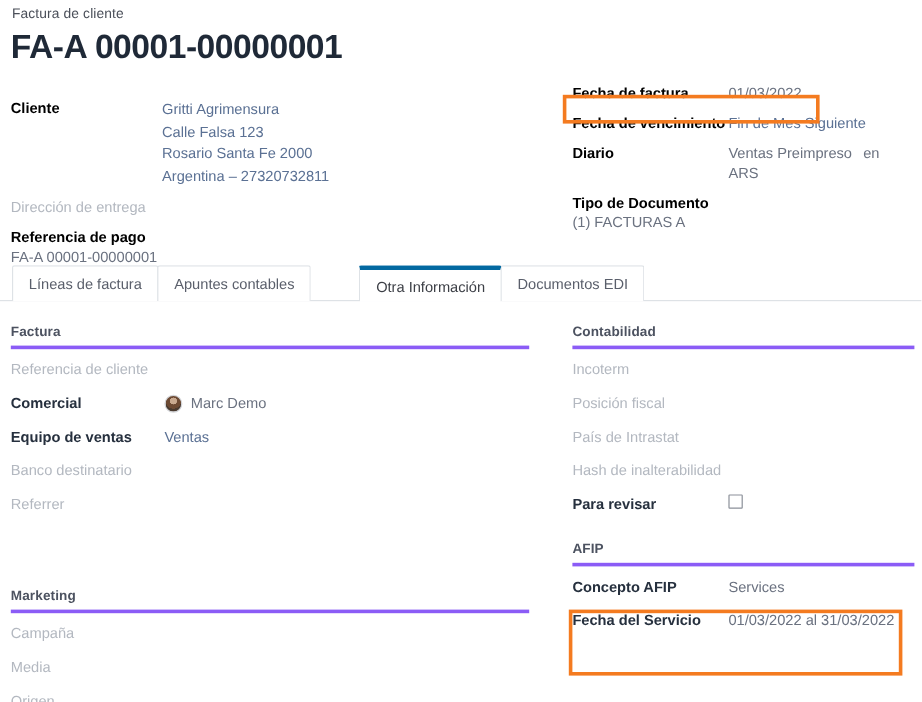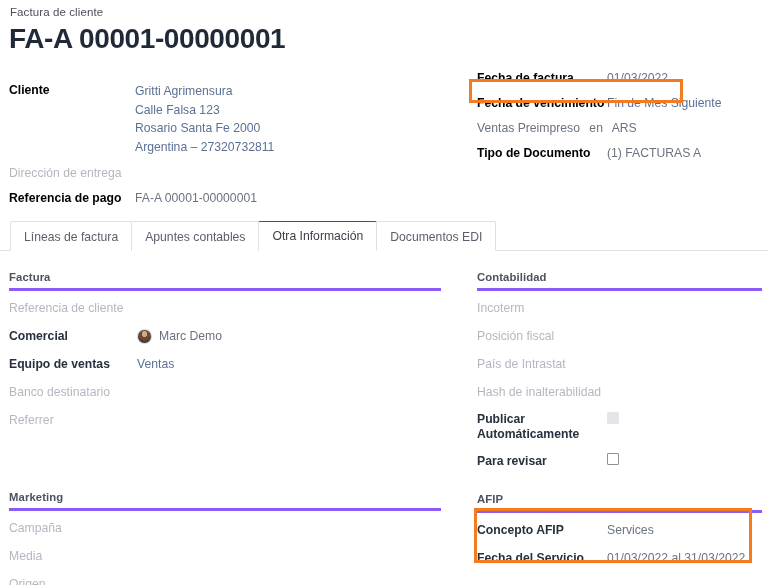--- a/index.html
+++ b/index.html
@@ -22,21 +22,21 @@
     position: absolute; left: 9px; top: 22px;
     font-size: 28px; font-weight: 700; color: #1f2937;
     letter-spacing: -0.4px; line-height: 34px;
   }
 
   
   .hdr-left  { position: absolute; left: 9px;  top: 82px; width: 330px; }
   .hdr-right { position: absolute; left: 477px; top: 70px; width: 285px; }
 
   .frow { display: flex; align-items: flex-start; margin-bottom: 9px; }
-  .frow:last-child { margin-bottom: 0; }
+  .frow:last-child { margin-bottom: 0; flex-direction: column; }
   .flabel {
     font-size: 12.2px; font-weight: 700; color: #000000;
     line-height: 16px; flex: 0 0 auto;
   }
   .flabel.muted { font-weight: 400; color: #b3b8c0; }
   .fval {
     font-size: 12.2px; color: #6b7280; line-height: 16px;
   }
   .fval.link { color: #5b7194; }
   .hdr-left .flabel  { width: 126px; }
@@ -67,24 +67,25 @@
     height: 30px; line-height: 16px;
     border: 1px solid #dee2e6;
     border-bottom: none;
     background: #fff;
     margin-right: -1px;
     border-radius: 2px 2px 0 0;
     white-space: nowrap;
   }
   .tab.active {
     color: #3c3f46;
-    border-top: 1px solid #0369a1;
+    border-top: 4px solid #0369a1;
     padding-top: 6px;
     position: relative;
     z-index: 3;
+    margin-left: 41px;
   }
   .tab.active::after {
     content: ""; position: absolute; left: 0; right: 0; bottom: -1px;
     height: 1px; background: #fff;
   }
 
   
   .col-left  { position: absolute; left: 9px;  top: 271px; width: 432px; }
   .col-right { position: absolute; left: 477px; top: 271px; width: 285px; }
 
@@ -157,20 +158,21 @@
       <div class="flabel">Fecha de factura</div>
       <div class="fval">01/03/2022</div>
     </div>
 
     <div class="frow">
       <div class="flabel">Fecha de vencimiento</div>
       <div class="fval link">Fin de Mes Siguiente</div>
     </div>
 
     <div class="frow">
+      <div class="flabel">Diario</div>
       <div class="fval">
         <span class="link">Ventas Preimpreso</span>
         <span class="dark" style="margin:0 6px;">en</span>
         <span class="link">ARS</span>
       </div>
     </div>
 
     <div class="frow">
       <div class="flabel">Tipo de Documento</div>
       <div class="fval">(1) FACTURAS A</div>
@@ -264,26 +266,20 @@
       <div class="brow">
         <div class="blabel muted">País de Intrastat</div>
         <div class="bval"></div>
       </div>
 
       <div class="brow">
         <div class="blabel muted">Hash de inalterabilidad</div>
         <div class="bval"></div>
       </div>
 
-      <div class="brow">
-        <div class="blabel two-line">Publicar Automáticamente</div>
-        <div class="bval">
-          <span class="cbox disabled"></span>
-        </div>
-      </div>
 
       <div class="brow" style="margin-bottom:0;">
         <div class="blabel">Para revisar</div>
         <div class="bval">
           <span class="cbox"></span>
         </div>
       </div>
     </div>
 
     <div class="grp" style="margin-top:23px;">

